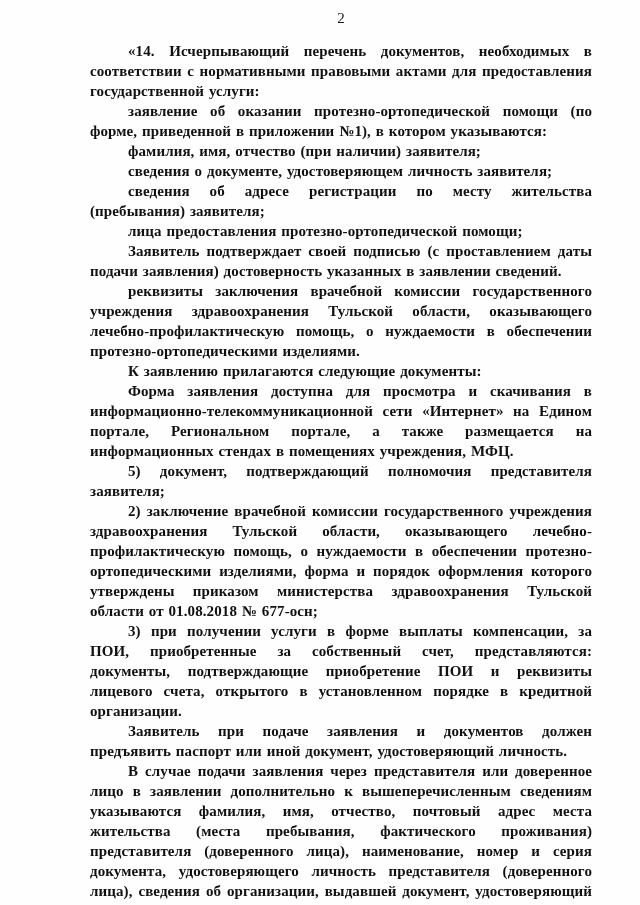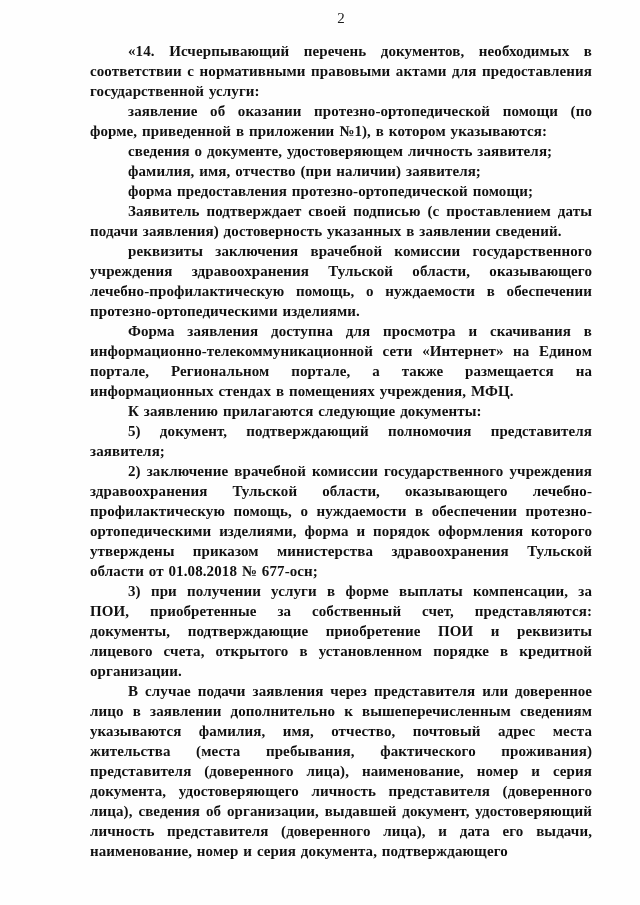--- a/index.html
+++ b/index.html
@@ -46,25 +46,27 @@
   }
 </style>
 </head>
 <body>
 
 <div class="page">
   <div class="page-number">2</div>
   <div class="doc-body">
       <p class="para">«14. Исчерпывающий перечень документов, необходимых в соответствии с нормативными правовыми актами для предоставления государственной услуги:</p>
       <p class="para">заявление об оказании протезно-ортопедической помощи (по форме, приведенной в приложении №1), в котором указываются:</p>
+      <p class="para">фамилия, имя, отчество (при наличии) заявителя;</p>
       <p class="para">сведения о документе, удостоверяющем личность заявителя;</p>
-      <p class="para">фамилия, имя, отчество (при наличии) заявителя;</p>
-      <p class="para">форма предоставления протезно-ортопедической помощи;</p>
+      <p class="para">сведения об адресе регистрации по месту жительства (пребывания) заявителя;</p>
+      <p class="para">лица предоставления протезно-ортопедической помощи;</p>
       <p class="para">Заявитель подтверждает своей подписью (с проставлением даты подачи заявления) достоверность указанных в заявлении сведений.</p>
       <p class="para">реквизиты заключения врачебной комиссии государственного учреждения здравоохранения Тульской области, оказывающего лечебно-профилактическую помощь, о нуждаемости в обеспечении протезно-ортопедическими изделиями.</p>
+      <p class="para">К заявлению прилагаются следующие документы:</p>
       <p class="para">Форма заявления доступна для просмотра и скачивания в информационно-телекоммуникационной сети «Интернет» на Едином портале, Региональном портале, а также размещается на информационных стендах в помещениях учреждения, МФЦ.</p>
-      <p class="para">К заявлению прилагаются следующие документы:</p>
       <p class="para">5) документ, подтверждающий полномочия представителя заявителя;</p>
       <p class="para">2) заключение врачебной комиссии государственного учреждения здравоохранения Тульской области, оказывающего лечебно-профилактическую помощь, о нуждаемости в обеспечении протезно-ортопедическими изделиями, форма и порядок оформления которого утверждены приказом министерства здравоохранения Тульской области от 01.08.2018 № 677-осн;</p>
       <p class="para">3) при получении услуги в форме выплаты компенсации, за ПОИ, приобретенные за собственный счет, представляются: документы, подтверждающие приобретение ПОИ и реквизиты лицевого счета, открытого в установленном порядке в кредитной организации.</p>
+      <p class="para">Заявитель при подаче заявления и документов должен предъявить паспорт или иной документ, удостоверяющий личность.</p>
       <p class="para">В случае подачи заявления через представителя или доверенное лицо в заявлении дополнительно к вышеперечисленным сведениям указываются фамилия, имя, отчество, почтовый адрес места жительства (места пребывания, фактического проживания) представителя (доверенного лица), наименование, номер и серия документа, удостоверяющего личность представителя (доверенного лица), сведения об организации, выдавшей документ, удостоверяющий личность представителя (доверенного лица), и дата его выдачи, наименование, номер и серия документа, подтверждающего</p>
     </div>
 </div>
 
 </body></html>

